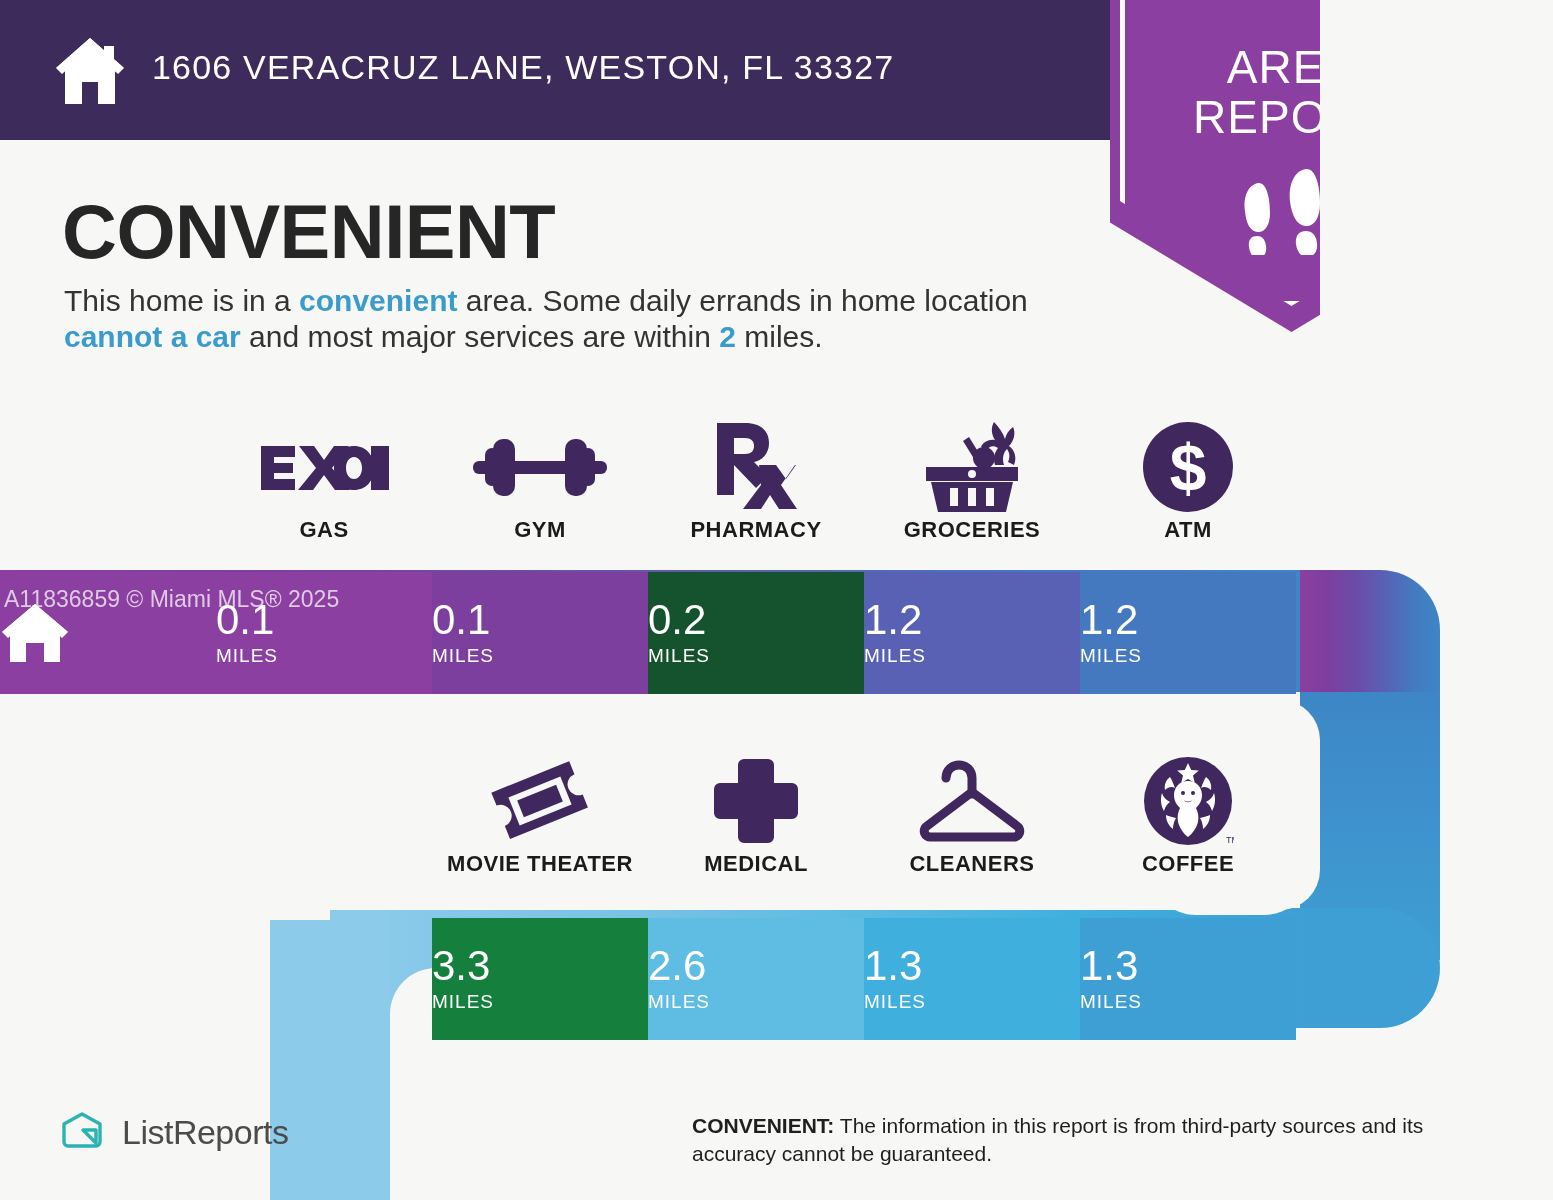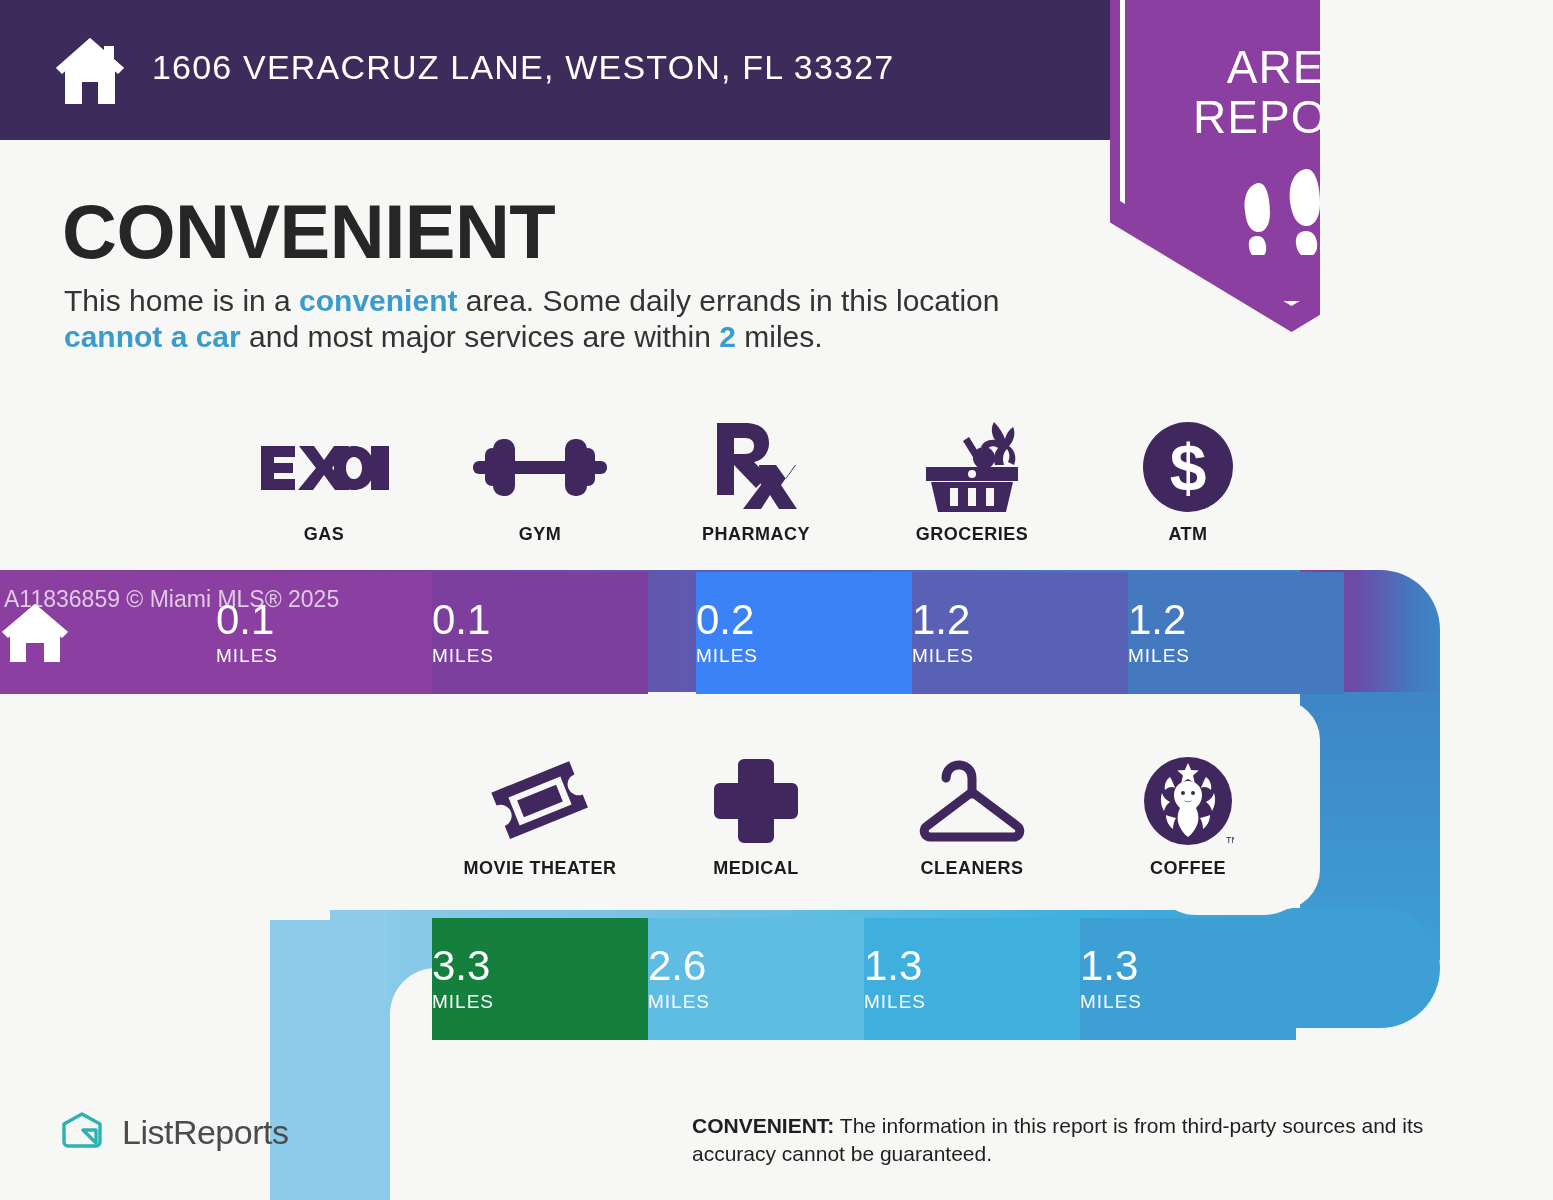--- a/index.html
+++ b/index.html
@@ -88,22 +88,22 @@
   .icon-cell {
     position: absolute;
     width: 216px;
     text-align: center;
   }
   .icon-art {
     height: 98px;
     display: flex; align-items: center; justify-content: center;
   }
   .icon-label {
-    margin-top: 8px;
-    font-size: 18px;
+    margin-top: 1px;
+    font-size: 22px;
     font-weight: 700;
     color: #1b1b1b;
     letter-spacing: 0.5px;
   }
 
   
   .ribbon-layer { position: absolute; left: 0; top: 560px; width: 1553px; height: 640px; }
 
   .bar {
     position: absolute;
@@ -169,21 +169,21 @@
   <svg class="footprints" viewBox="0 0 363 100">
     <g fill="#ffffff">
       <path d="M148 28 c-10 2 -15 14 -13 28 c1 12 5 20 12 21 c8 1 13 -7 13 -19 c0 -14 -3 -31 -12 -30 z"></path>
       <path d="M147 81 c-6 0 -9 4 -8 11 c1 7 4 11 9 11 c6 0 9 -5 8 -12 c-1 -7 -4 -10 -9 -10 z"></path>
       <path d="M196 14 c-12 2 -18 16 -16 33 c2 14 7 23 15 24 c9 1 15 -8 15 -22 c0 -17 -4 -36 -14 -35 z"></path>
       <path d="M196 76 c-7 0 -11 5 -10 13 c1 8 5 13 11 13 c7 0 11 -6 10 -14 c-1 -8 -5 -12 -11 -12 z"></path>
     </g>
   </svg>
 
   <div class="headline">CONVENIENT</div>
-  <div class="subline"><span>This home is in a </span><b>convenient</b><span> area. Some daily errands in this location </span><b>cannot a car</b><span> and most major services are within </span><b>2</b><span> miles.</span></div>
+  <div class="subline"><span>This home is in a </span><b>convenient</b><span> area. Some daily errands in home location </span><b>cannot a car</b><span> and most major services are within </span><b>2</b><span> miles.</span></div>
 
   <svg class="ribbon-layer" viewBox="0 0 1553 640" preserveAspectRatio="none">
     <defs>
       <linearGradient id="gradTop" x1="0" y1="0" x2="1" y2="0">
         <stop offset="0" stop-color="#8B3FA0"></stop>
         <stop offset="0.20" stop-color="#7C3F9E"></stop>
         <stop offset="0.40" stop-color="#6B4CA8"></stop>
         <stop offset="0.60" stop-color="#5961B4"></stop>
         <stop offset="0.80" stop-color="#4479BF"></stop>
         <stop offset="1" stop-color="#3E86C6"></stop>
@@ -315,21 +315,21 @@
       </svg>
     </div>
     <div class="bar-seg" style="background: rgb(139, 63, 160);">
       <div class="seg-num">0.1</div>
       <div class="seg-unit">MILES</div>
     </div>
     <div class="bar-seg" style="background: rgb(124, 63, 158);">
       <div class="seg-num">0.1</div>
       <div class="seg-unit">MILES</div>
     </div>
-    <div class="bar-seg" style="background: #3b82f6; margin-left: 48px;">
+    <div class="bar-seg" style="background: #14532d;">
       <div class="seg-num">0.2</div>
       <div class="seg-unit">MILES</div>
     </div>
     <div class="bar-seg" style="background: rgb(89, 97, 180);">
       <div class="seg-num">1.2</div>
       <div class="seg-unit">MILES</div>
     </div>
     <div class="bar-seg" style="background: rgb(68, 121, 191);">
       <div class="seg-num">1.2</div>
       <div class="seg-unit">MILES</div>

